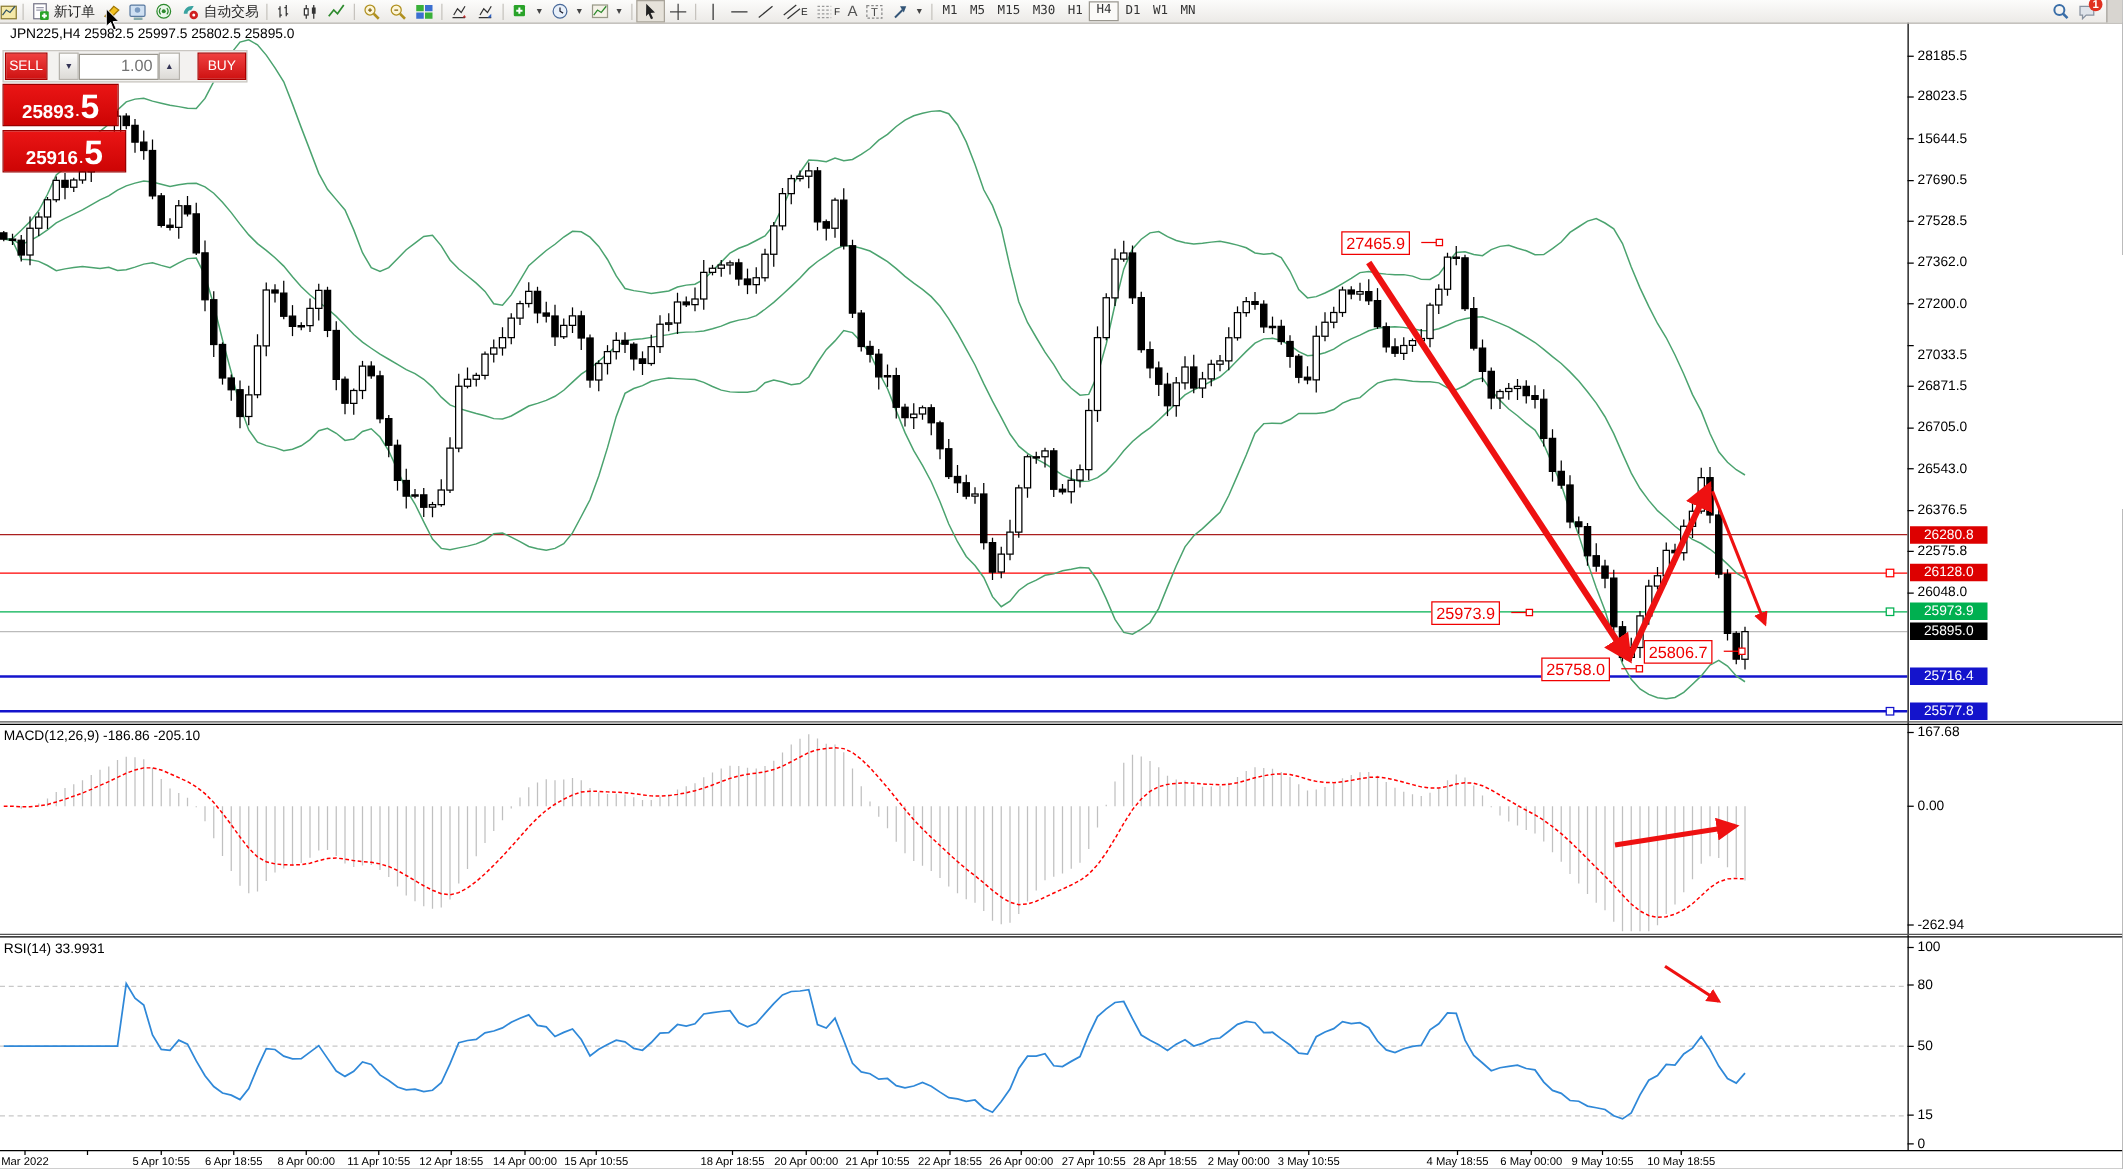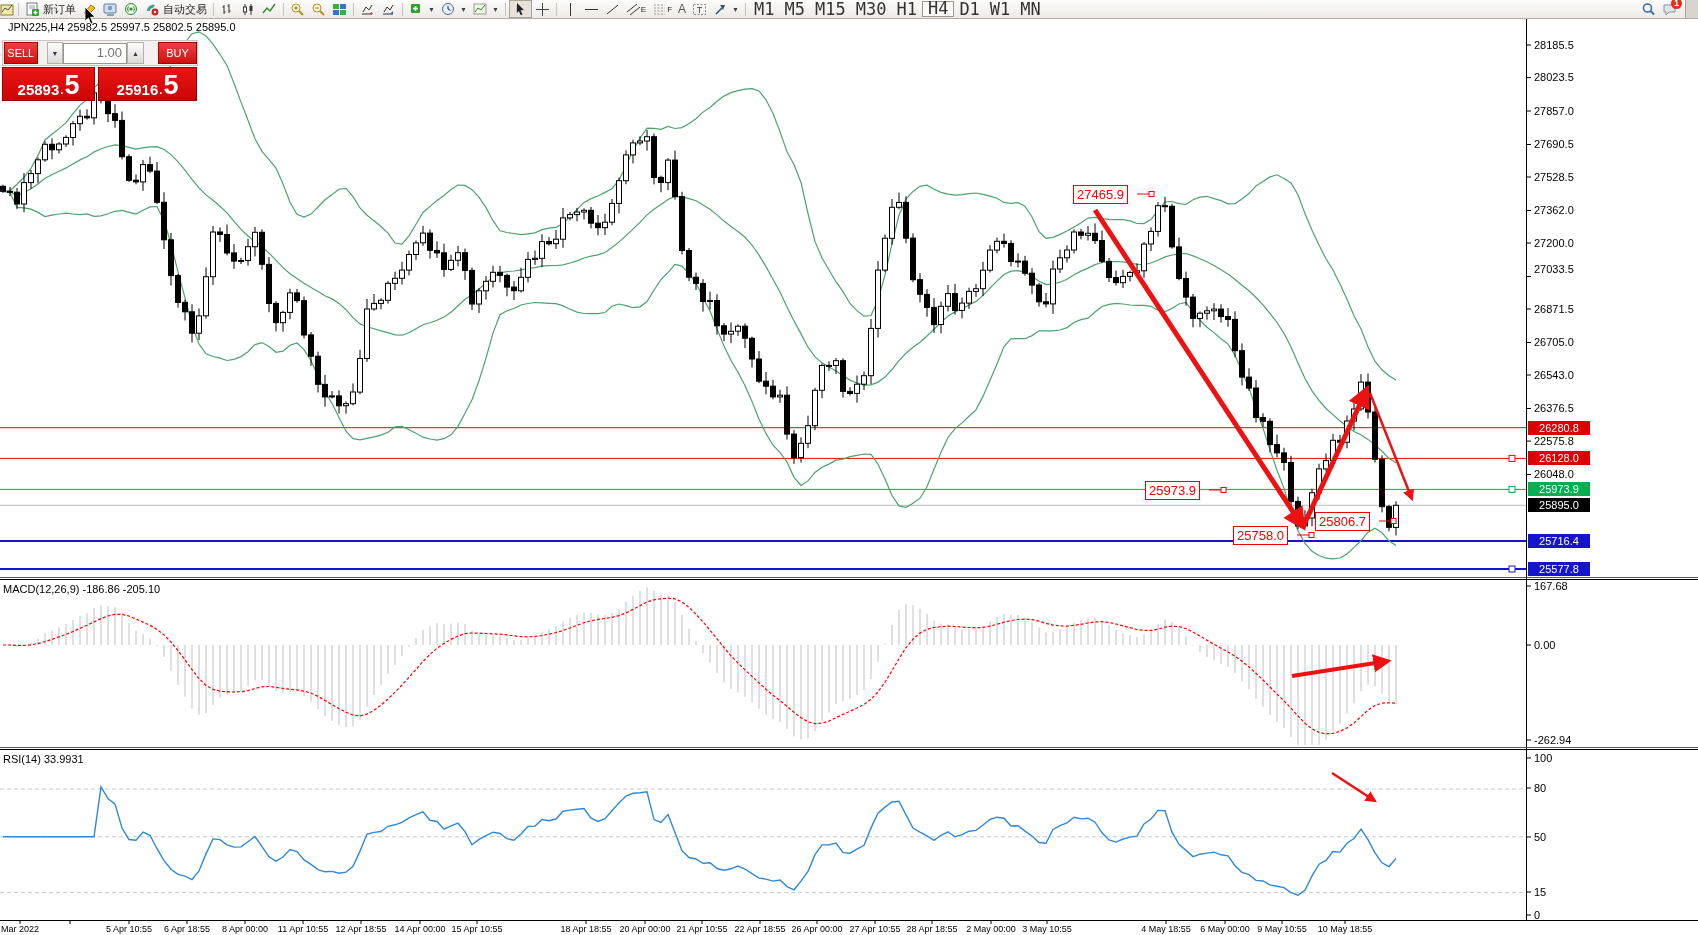--- a/index.html
+++ b/index.html
@@ -5,40 +5,40 @@
   html,body{margin:0;padding:0;background:#888;}
   #root{position:relative;width:1698px;height:935px;background:#fff;overflow:hidden;
         font-family:"Liberation Sans",sans-serif;-webkit-font-smoothing:none;}
   
   .toolbar{position:absolute;left:0;top:0;width:1698px;height:18px;
            background:linear-gradient(#fcfcfb,#eceae7);border-bottom:1px solid #b2afa9;
            display:flex;align-items:center;font-size:11px;color:#222;z-index:40;justify-content:center;}
   .tbtn{height:16px;display:flex;align-items:center;padding:0 3px;gap:3px;cursor:default;white-space:nowrap;}
   .tsep{width:1px;height:13px;background:#c6c3be;margin:0 3px;flex:0 0 auto;}
   .ic{width:15px;height:15px;display:inline-block;position:relative;flex:0 0 auto;}
-  .tf{padding:0 5px;height:14px;line-height:14px;font-size:17px;color:#333;font-family:"DejaVu Sans Mono",monospace;}
+  .tf{padding:0 5px;height:14px;line-height:14px;font-size:10px;color:#333;font-family:"DejaVu Sans Mono",monospace;}
   .tf.active{background:#fbfaf8;border:1px solid #9b9890;line-height:12px;}
   .caret{font-size:7px;color:#444;margin-left:1px;}
   .badge{position:absolute;top:-4px;right:-5px;background:#e03020;color:#fff;border-radius:7px;
          font-size:9px;line-height:11px;padding:0 3px;font-weight:bold;}
   .corner{position:absolute;right:0;top:0;width:12px;height:18px;background:#d8d5d0;border-left:1px solid #a5a29c;}
   
   .chart-header{position:absolute;left:8px;top:21px;font-size:11px;color:#000;z-index:20;}
   
   .panel{position:absolute;left:2px;top:40px;width:196px;z-index:30;font-family:"Liberation Sans",sans-serif;}
   .row1{position:relative;height:24px;background:#f3f2f0;border:1px solid #c9c6c1;display:flex;align-items:center;}
   .btn-sell,.btn-buy{background:linear-gradient(#ef4040,#cf1212);color:#fff;height:20px;line-height:20px;
         text-align:center;font-size:11px;border:1px solid #a00;}
   .btn-sell{width:34px;margin-left:1px;}
   .btn-buy{width:40px;margin-left:14px;}
   .spin{width:16px;height:20px;background:linear-gradient(#fdfdfd,#dcdad6);border:1px solid #b5b2ac;
         font-size:7px;color:#335;display:flex;align-items:center;justify-content:center;}
   .vol{width:62px;height:18px;background:#fff;border:1px solid #9a978f;font-size:13px;
        text-align:right;padding:1px 4px 0 0;color:#737373;}
-  .row2{display:flex;margin-top:1px;gap:3px;}
+  .row2{display:flex;margin-top:1px;gap:3px;flex-direction:column;}
   .pricebox{background:linear-gradient(#ea1515,#cd0404);color:#fff;height:30px;display:flex;
             align-items:flex-end;justify-content:center;padding-bottom:2px;border:1px solid #900;}
   .pb-l{width:91px;} .pb-r{width:97px;}
   .p-small{font-size:15px;font-weight:bold;line-height:17px;}
   .p-dot{font-size:11px;font-weight:bold;line-height:15px;margin:0 1px;}
   .p-big{font-size:27px;font-weight:bold;line-height:26px;}
   
   .ind-label{position:absolute;left:3px;font-size:11px;color:#000;z-index:8;text-align:center;}
   .axis-label{position:absolute;left:1534px;font-size:11px;color:#000;z-index:6;}
   .tag{position:absolute;left:1528px;width:62px;height:14px;color:#fff;font-size:11px;
@@ -1000,26 +1000,26 @@
       </div>
     </div>
   </div>
 
   <div class="ind-label" style="top:583px;">MACD(12,26,9) -186.86 -205.10</div>
   <div class="ind-label" style="top:753px;">RSI(14) 33.9931</div>
 
   <div id="price-ticks">
       <div class="axis-label" style="top: 38.5px;">28185.5</div>
       <div class="axis-label" style="top: 71.0523px;">28023.5</div>
-      <div class="axis-label" style="top: 104.509px;">27857.0</div>
+      <div class="axis-label" style="top: 104.509px;">15644.5</div>
       <div class="axis-label" style="top: 137.965px;">27690.5</div>
       <div class="axis-label" style="top: 170.518px;">27528.5</div>
       <div class="axis-label" style="top: 203.974px;">27362.0</div>
       <div class="axis-label" style="top: 236.527px;">27200.0</div>
-      <div class="axis-label" style="top: 263px; text-align: right;">27033.5</div>
+      <div class="axis-label" style="top: 278px; text-align: right;">27033.5</div>
       <div class="axis-label" style="top: 302.536px;">26871.5</div>
       <div class="axis-label" style="top: 335.992px;">26705.0</div>
       <div class="axis-label" style="top: 368.545px;">26543.0</div>
       <div class="axis-label" style="top: 402.001px;">26376.5</div>
       <div class="axis-label" style="top: 434.554px;">22575.8</div>
       <div class="axis-label" style="top: 468.01px;">26048.0</div>
     </div>
   <div id="macd-ticks">
       <div class="axis-label" style="top: 579.5px;">167.68</div>
       <div class="axis-label" style="top: 638.5px;">0.00</div>

